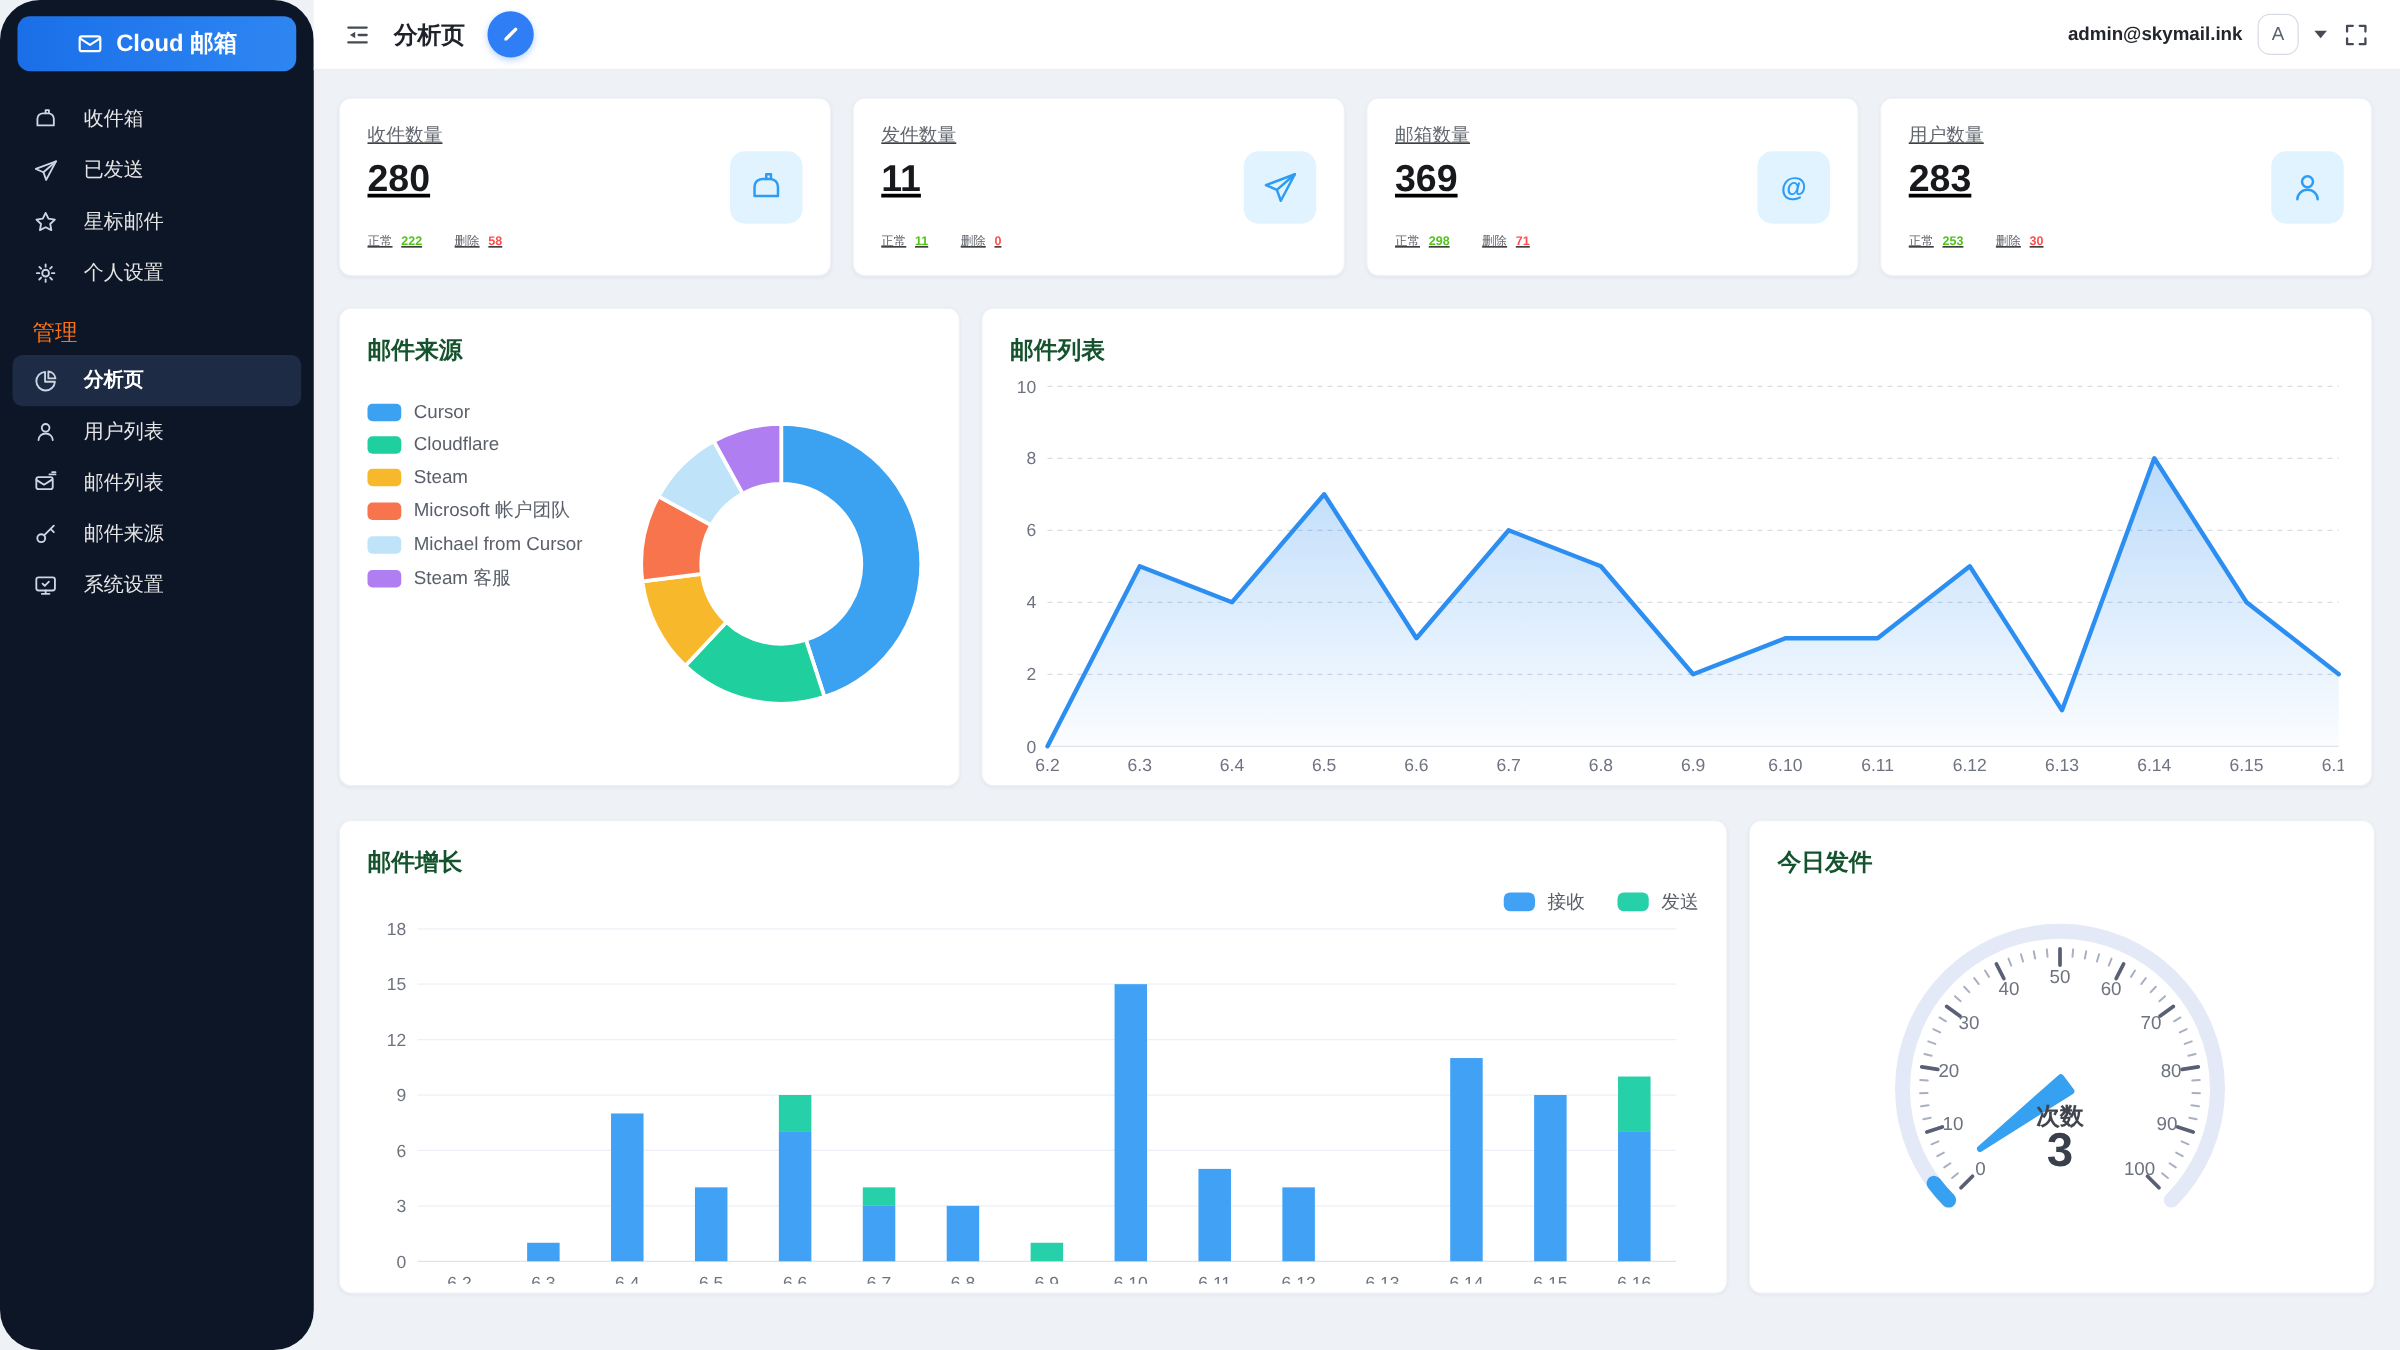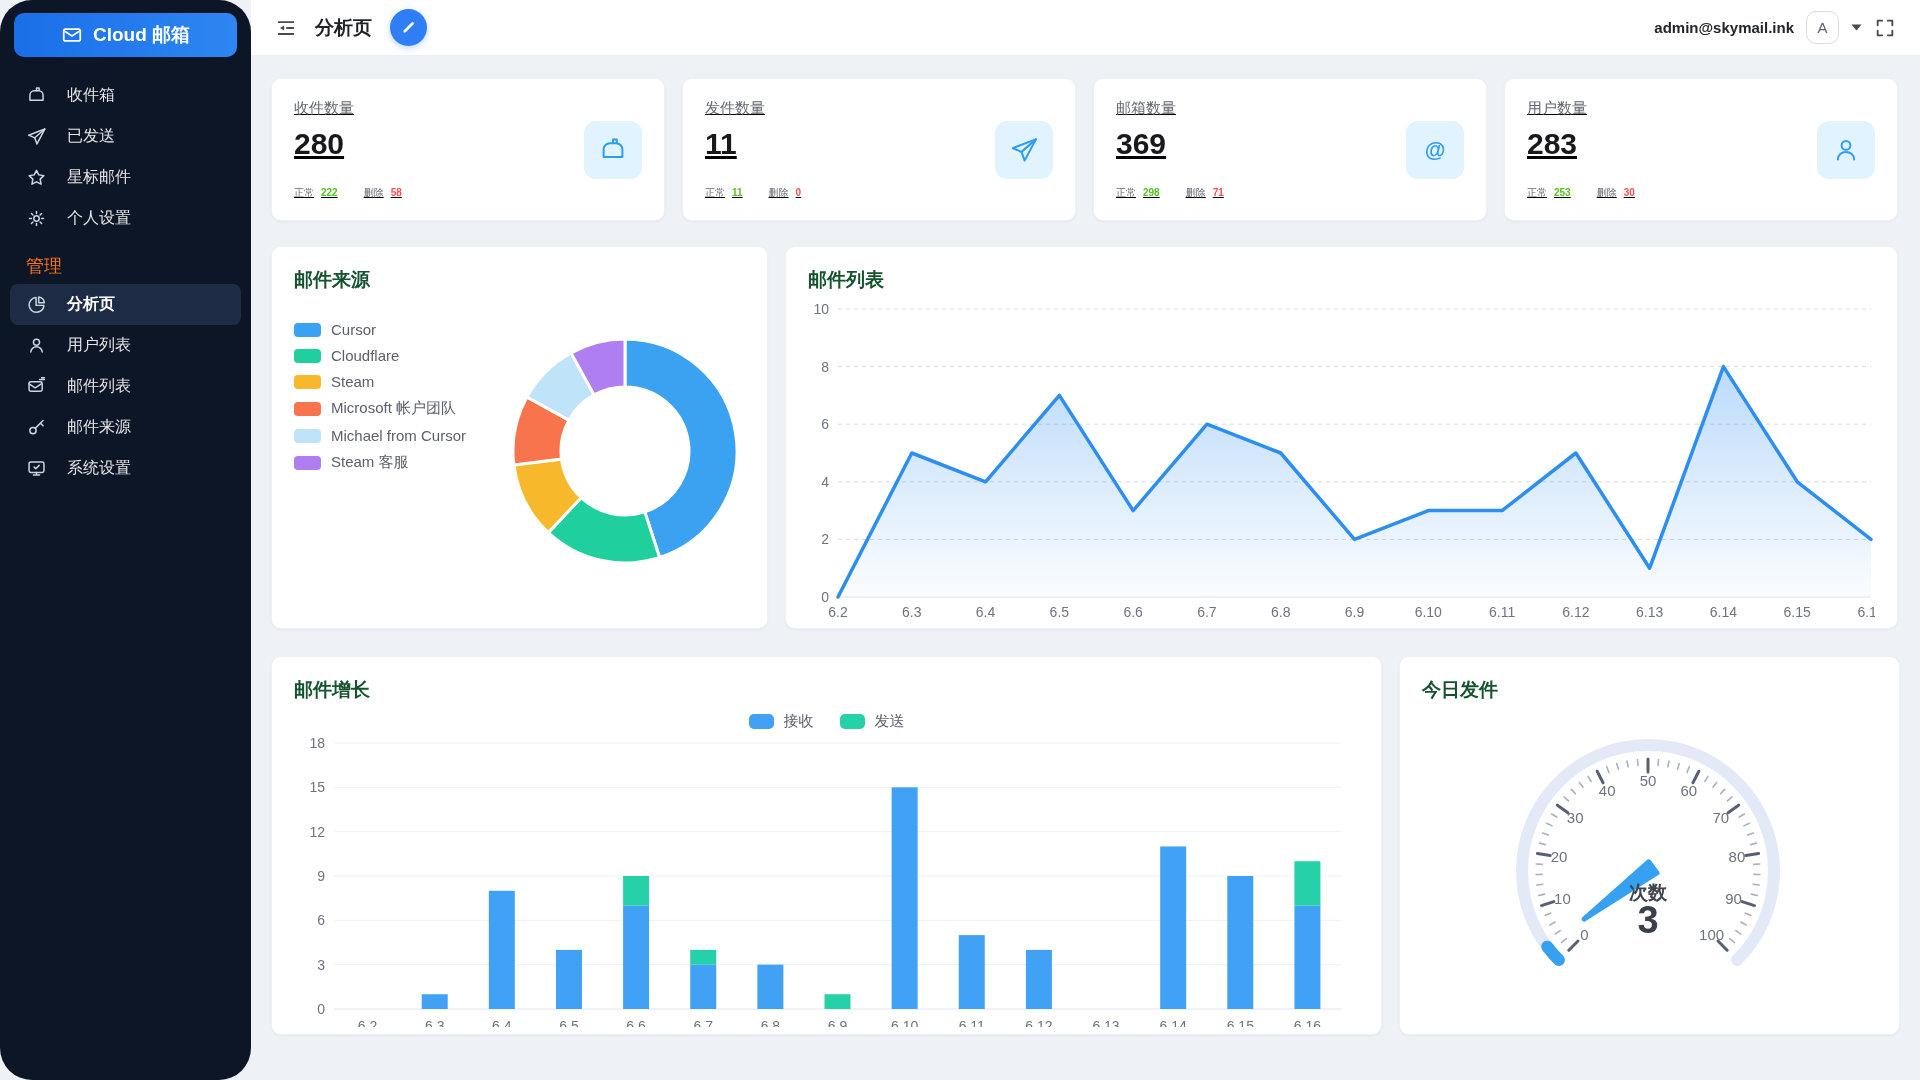--- a/index.html
+++ b/index.html
@@ -60,21 +60,21 @@
   .line-card { flex:1; height:383px; }
   .bar-card  { flex:1; height:379px; }
   .gauge-card{ width:501px; height:379px; }
 
   .pie-body { display:flex; margin-top:14px; }
   .pie-legend { display:flex; flex-direction:column; gap:9px; }
   .legend-item { display:flex; align-items:center; gap:10px; font-size:15px; color:#5a5f6a; cursor:pointer; }
   .legend-swatch { width:27px; height:14px; border-radius:4px; flex-shrink:0; }
   #pie-svg { margin-left:auto; margin-top:24px; }
 
-  .bar-legend { display:flex; justify-content:center; gap:26px; margin-top:8px; height:20px; }
+  .bar-legend { display:flex; justify-content:flex-end; gap:26px; margin-top:8px; height:20px; }
   .bar-legend .legend-swatch { width:25px; height:15px; border-radius:5px; }
 
   svg text { font-family:"Liberation Sans", sans-serif; }
 </style>
 </head>
 <body style="background: rgb(238, 241, 246);">
 
 <div class="app">
 
   <aside class="sidebar">

